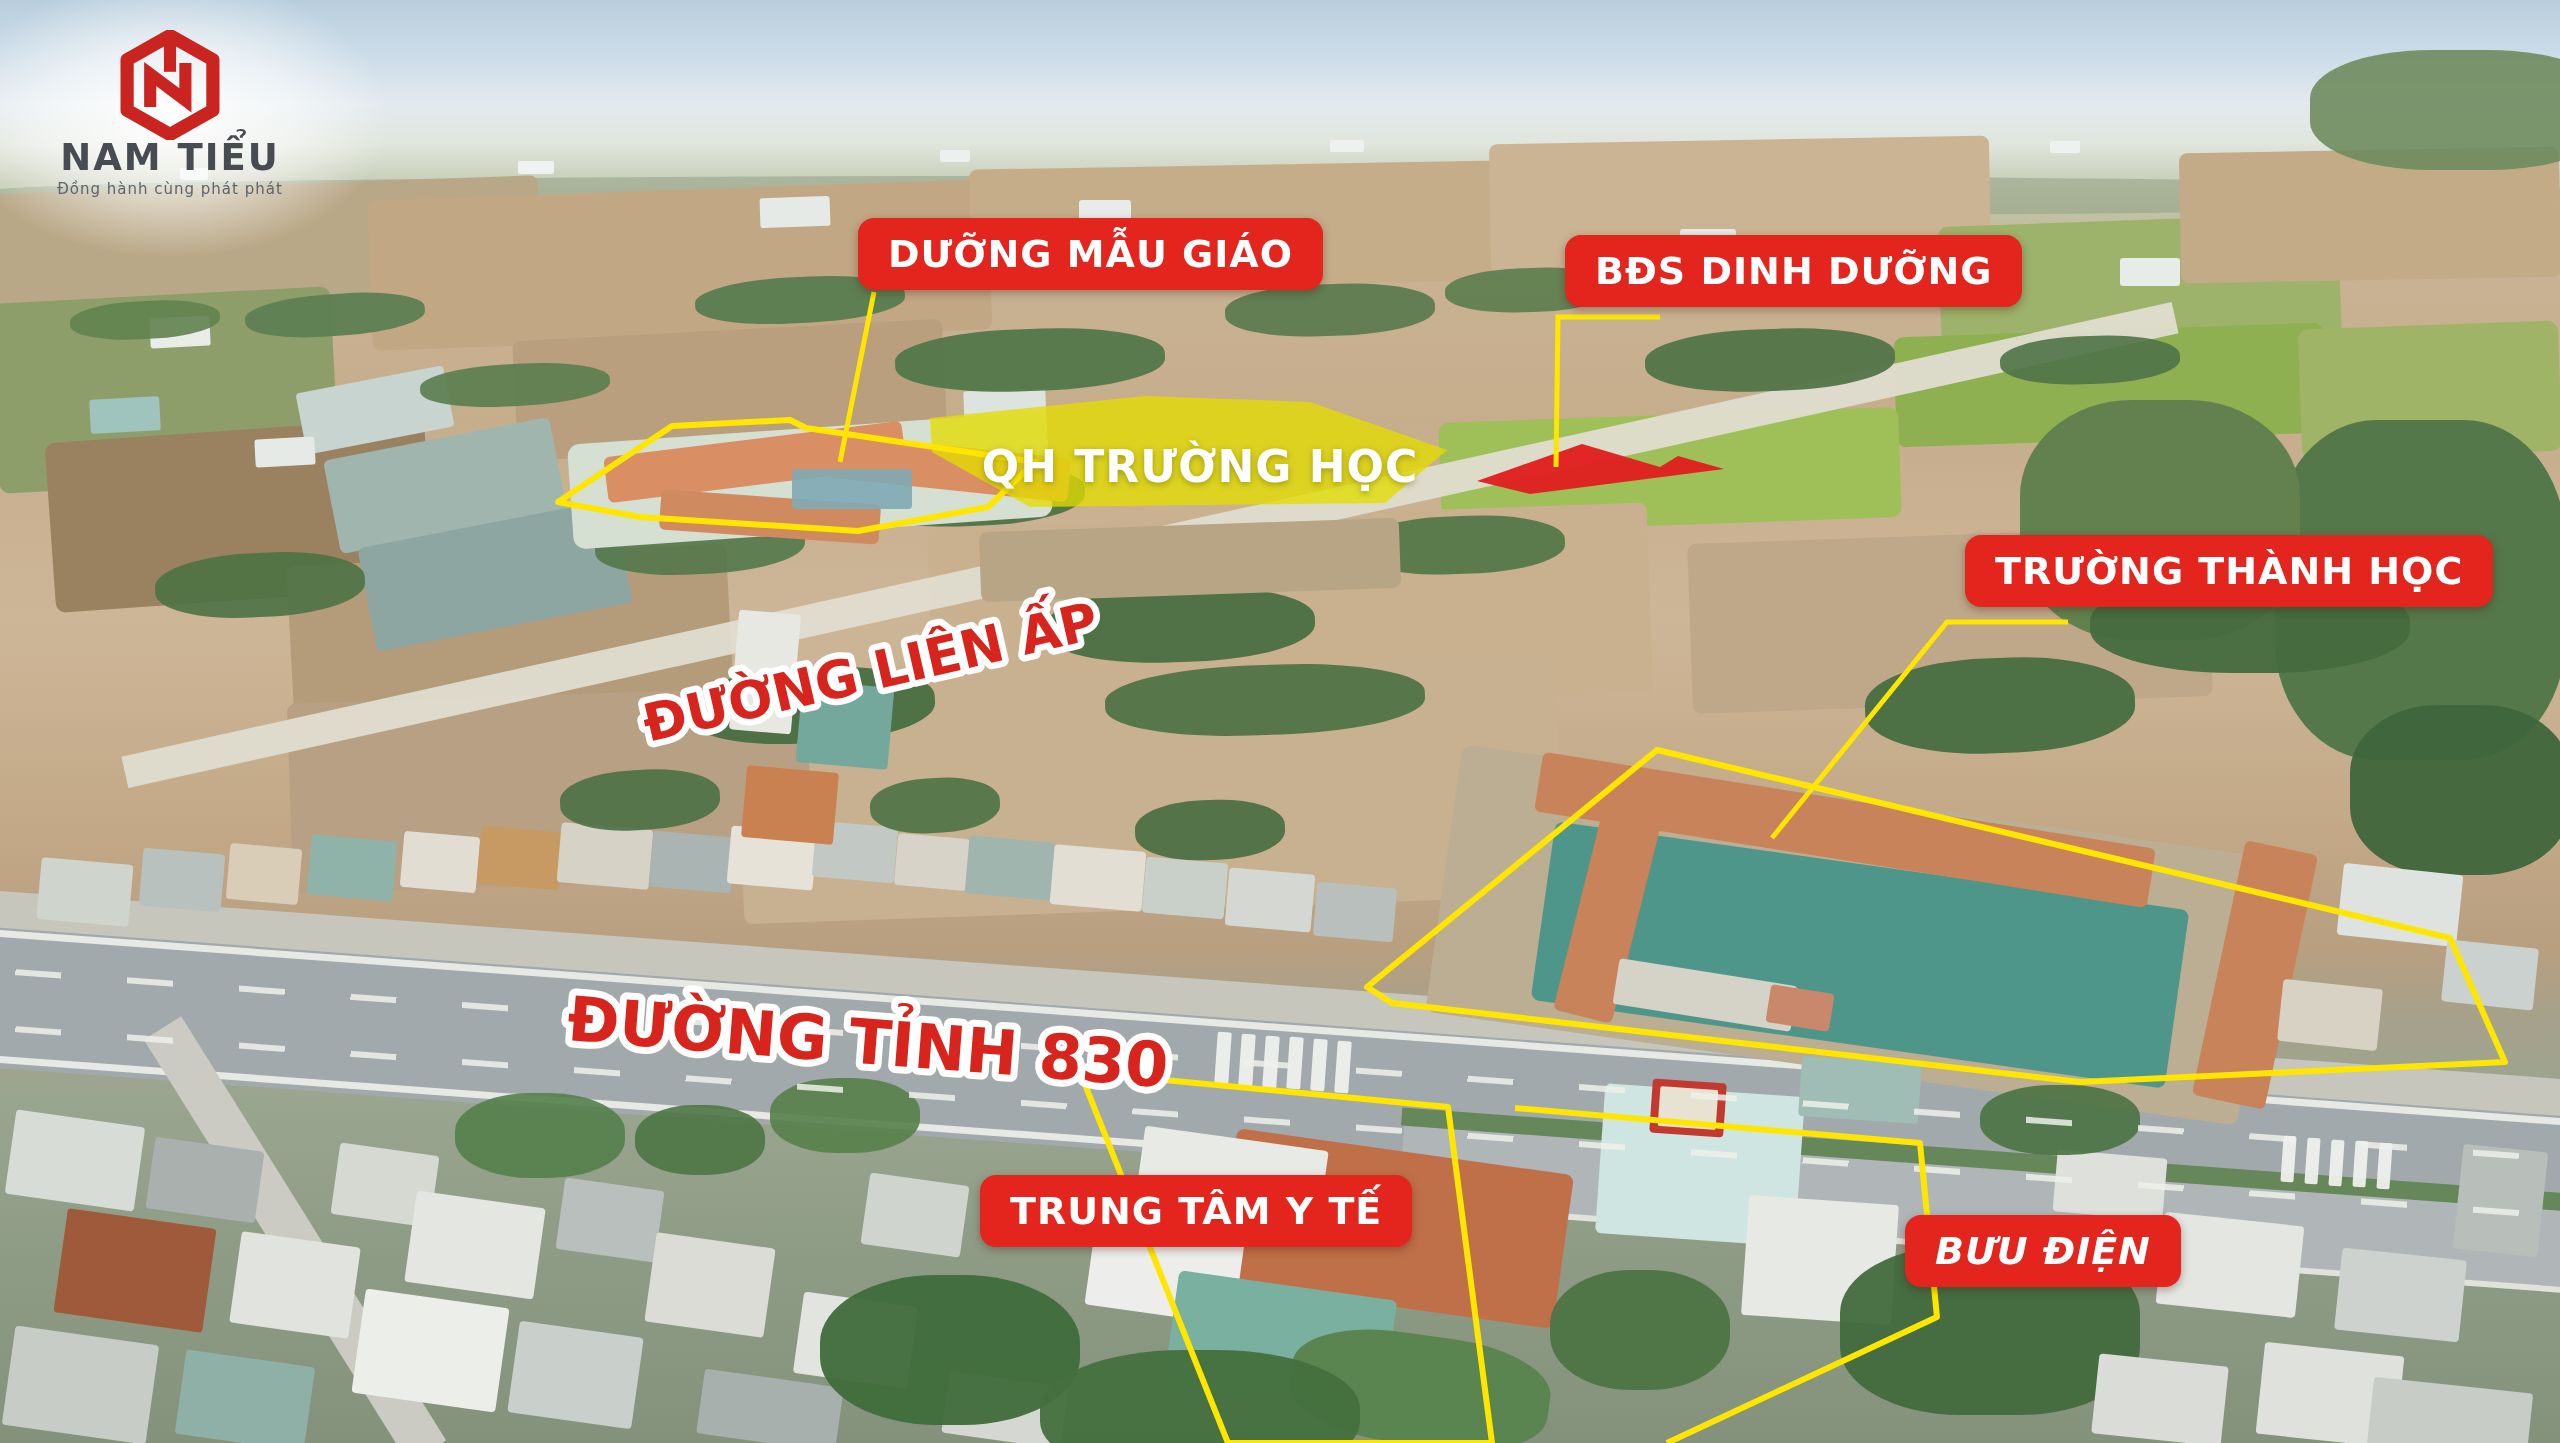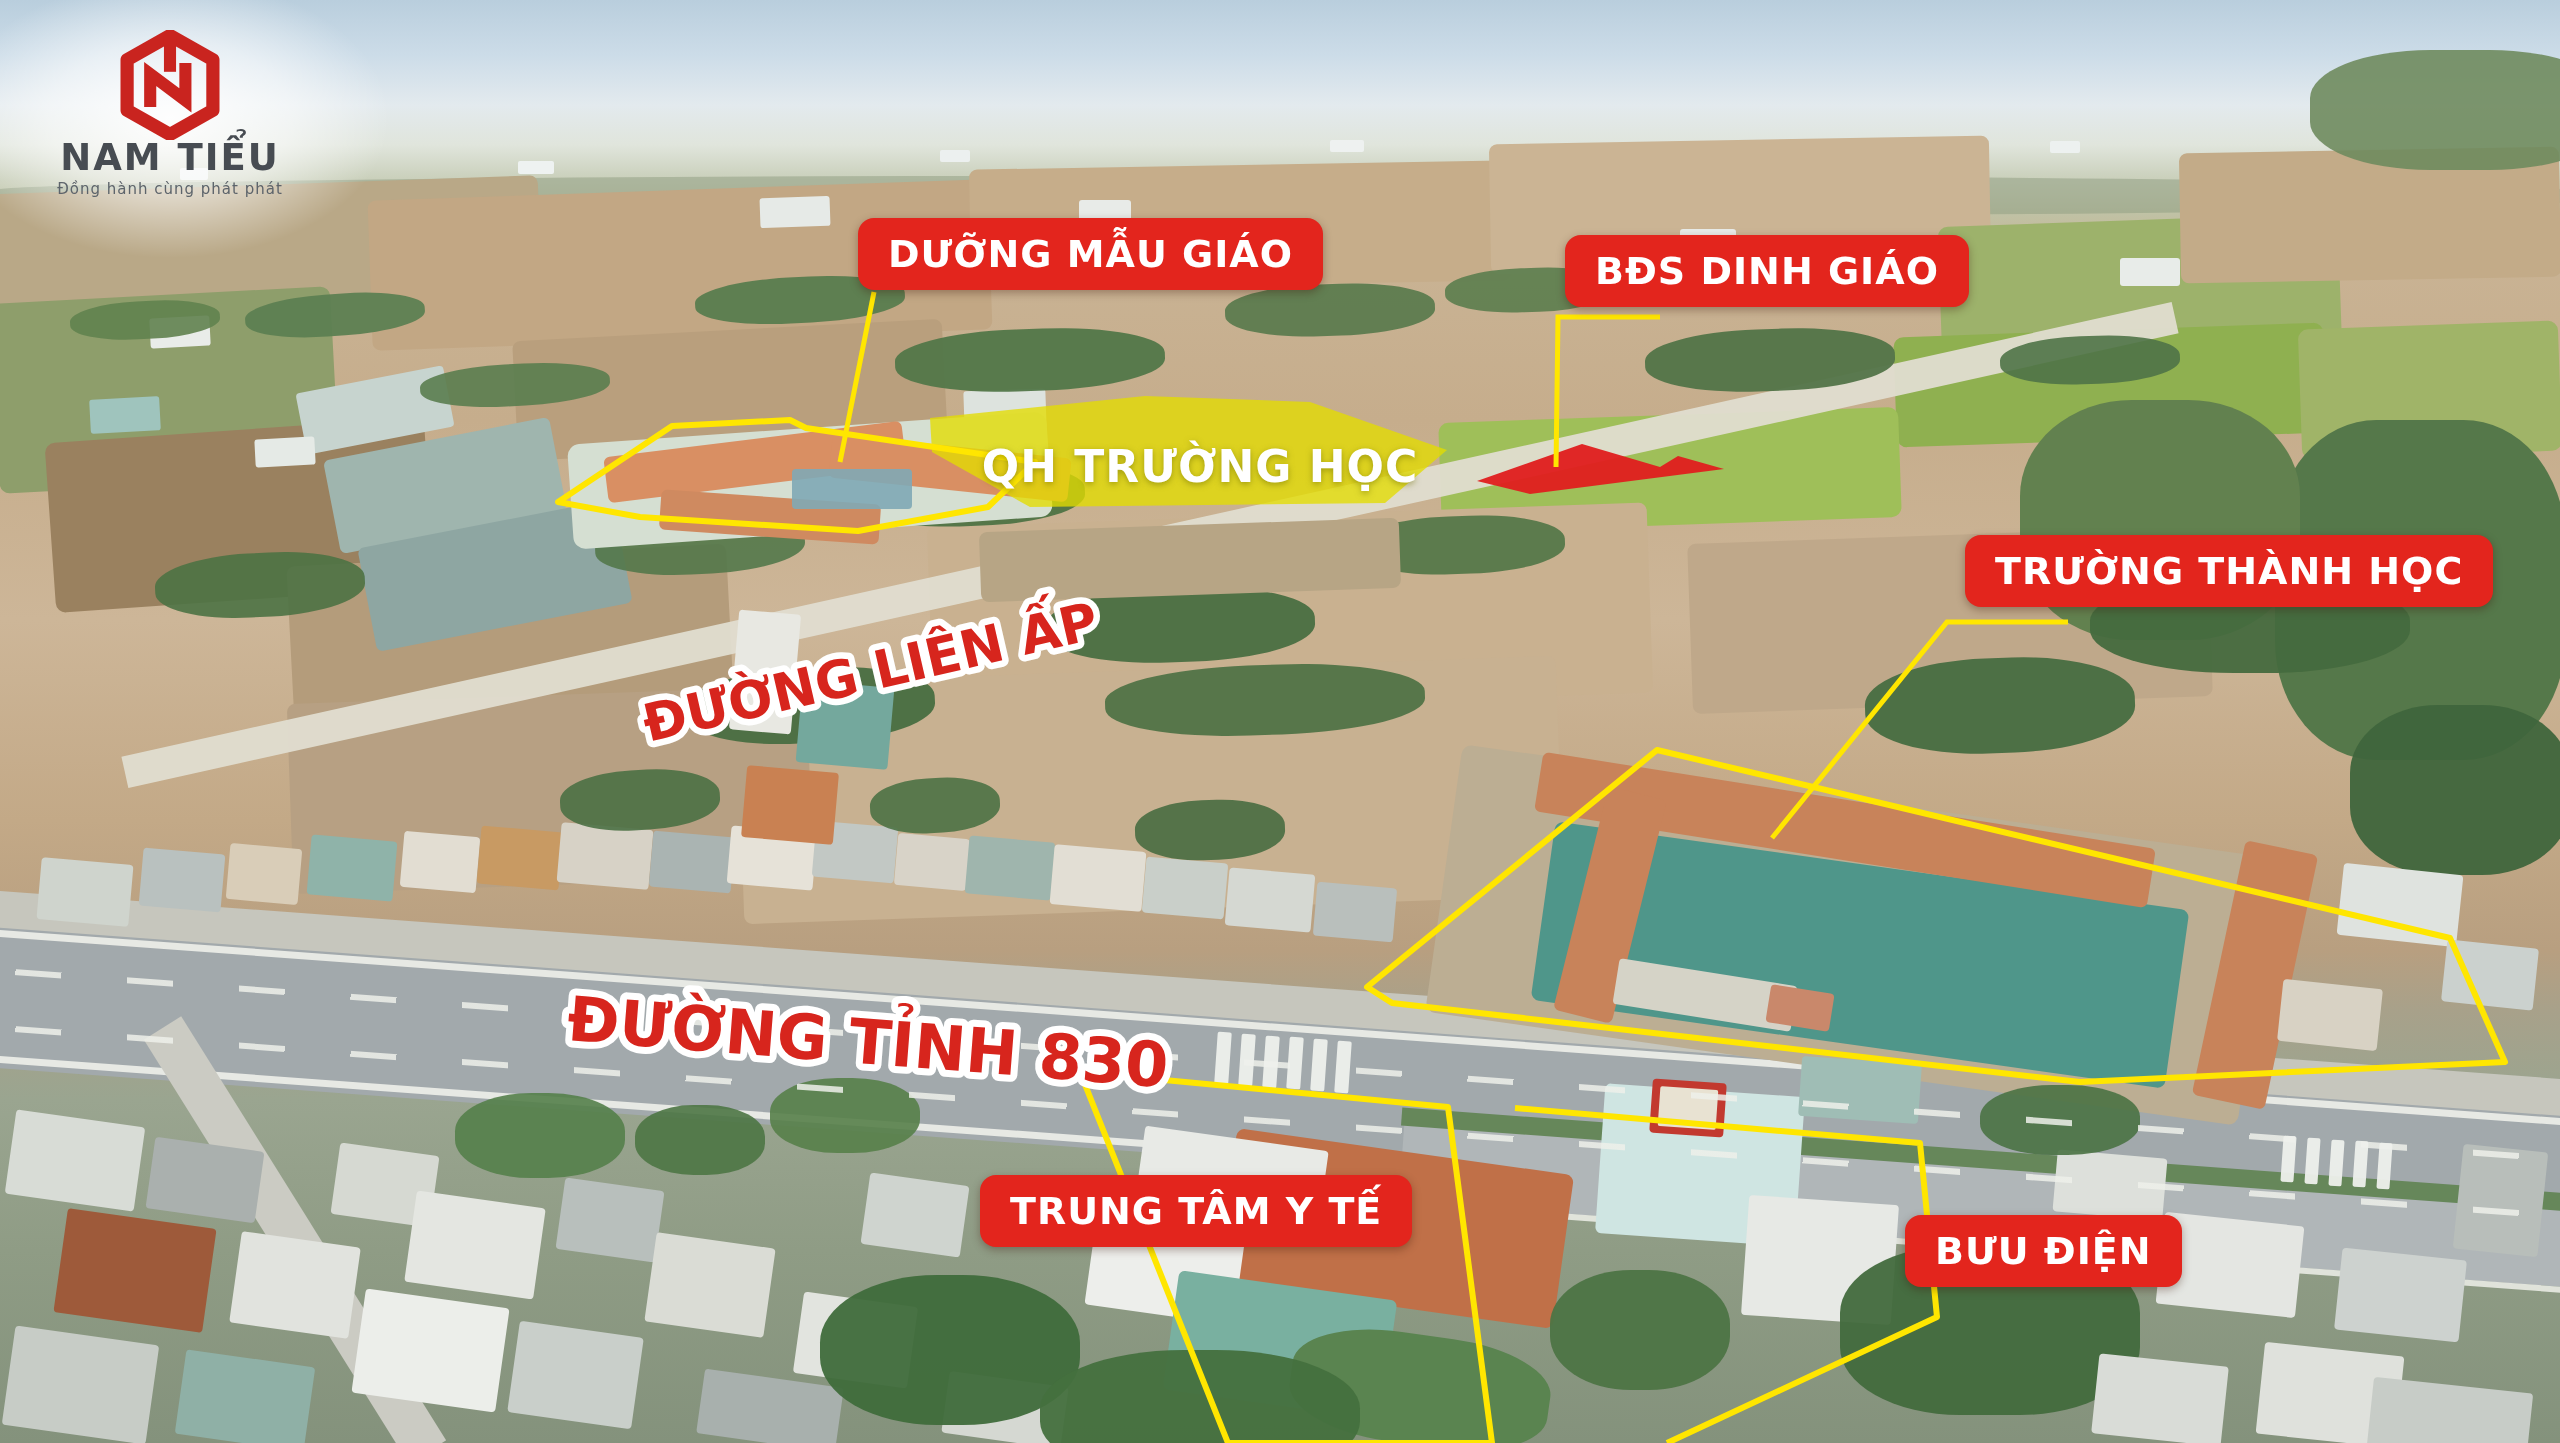--- a/index.html
+++ b/index.html
@@ -19,21 +19,21 @@
   .poi{
     position:absolute;z-index:4;display:inline-block;white-space:nowrap;
     background:#e3251d;color:#ffffff;font-weight:bold;font-size:38px;
     padding:14px 30px;border-radius:16px;letter-spacing:1px;
     box-shadow:0 3px 8px rgba(60,20,10,.35);
   }
   .poi-mau-giao{left:858px;top:218px;}
   .poi-bds{left:1565px;top:235px;}
   .poi-tieu-hoc{left:1965px;top:535px;}
   .poi-y-te{left:980px;top:1175px;}
-  .poi-buu-dien{left:1905px;top:1215px;}
+  .poi-buu-dien{left:1905px;top:1215px;font-style:italic;}
   .area-text{
     position:absolute;z-index:4;left:1200px;top:466px;transform:translate(-50%,-50%);
     color:#ffffff;font-weight:bold;font-size:44px;white-space:nowrap;letter-spacing:1px;
     text-shadow:0 2px 6px rgba(110,110,0,.55);
   }
   .logo{position:absolute;z-index:5;left:40px;top:8px;width:260px;height:210px;text-align:center;}
   .logo-glow{position:absolute;left:-90px;top:-30px;width:440px;height:280px;
     background:radial-gradient(closest-side,rgba(255,255,255,.95),rgba(255,255,255,.55) 55%,rgba(255,255,255,0));}
   .logo-mark{position:absolute;left:75px;top:22px;width:110px;height:110px;}
   .logo-name{position:absolute;left:0;top:128px;width:260px;color:#474c52;font-weight:bold;
@@ -216,21 +216,21 @@
   <polygon points="1080,1072 1448,1107 1492,1443 1228,1443" fill="none" stroke="#ffe600" stroke-width="6" stroke-linejoin="round"></polygon>
   <polyline points="1515,1108 1920,1143 1937,1317 1667,1443" fill="none" stroke="#ffe600" stroke-width="6" stroke-linejoin="round"></polyline>
   <line x1="874" y1="292" x2="840" y2="462" stroke="#ffe600" stroke-width="5"></line>
   <polyline points="1660,317 1558,317 1556,467" fill="none" stroke="#ffe600" stroke-width="5"></polyline>
   <polyline points="2068,622 1947,622 1772,838" fill="none" stroke="#ffe600" stroke-width="5"></polyline>
   <text transform="translate(648,742) rotate(-13)" font-size="52" font-weight="bold" fill="#d7251d" stroke="#ffffff" stroke-width="13" stroke-linejoin="round" paint-order="stroke">ĐƯỜNG LIÊN ẤP</text>
   <text transform="translate(566,1040) rotate(4.5)" font-size="62" font-weight="bold" fill="#d7251d" stroke="#ffffff" stroke-width="14" stroke-linejoin="round" paint-order="stroke">ĐƯỜNG TỈNH 830</text>
 </svg>
 
 <div class="poi poi-mau-giao">DƯỠNG MẪU GIÁO</div>
-<div class="poi poi-bds">BĐS DINH GIÁO</div>
+<div class="poi poi-bds">BĐS DINH DƯỠNG</div>
 <div class="poi poi-tieu-hoc">TRƯỜNG THÀNH HỌC</div>
 <div class="poi poi-y-te">TRUNG TÂM Y TẾ</div>
 <div class="poi poi-buu-dien">BƯU ĐIỆN</div>
 
 <div class="area-text">QH TRƯỜNG HỌC</div>
 
 <div class="logo">
   <div class="logo-glow"></div>
   <svg class="logo-mark" viewBox="0 0 100 100">
     <polygon points="50,5 89,27 89,73 50,95 11,73 11,27" fill="none" stroke="#c9241f" stroke-width="12" stroke-linejoin="round"></polygon>

